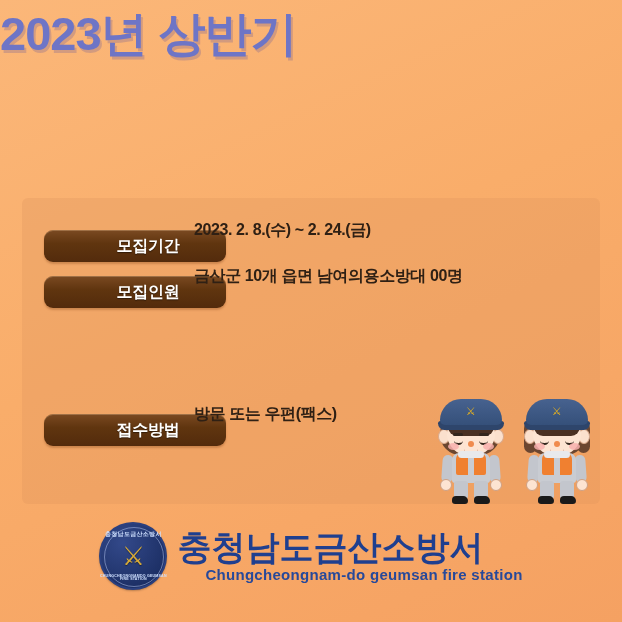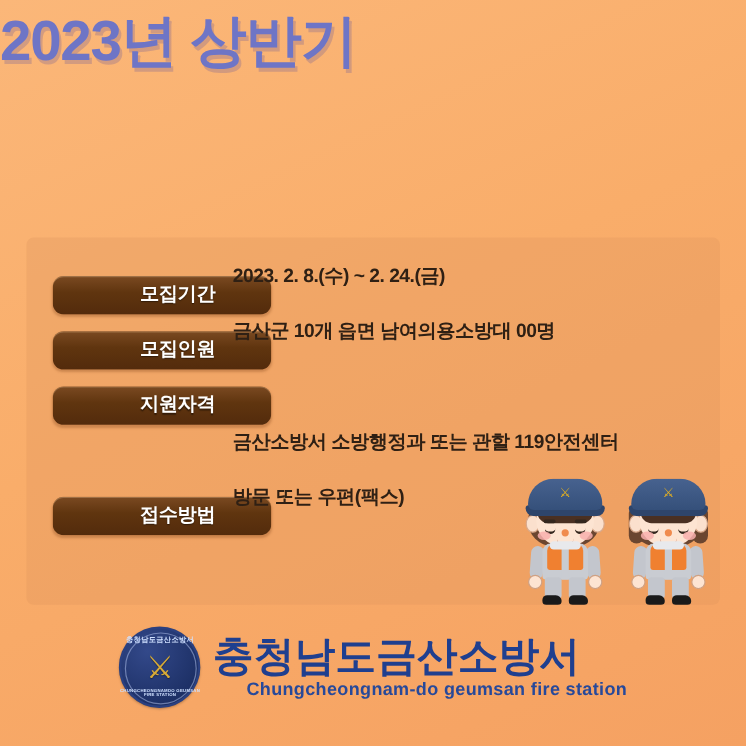--- a/index.html
+++ b/index.html
@@ -325,27 +325,23 @@
     </div>
 
     <div class="row">
       <div class="pill">
         <span class="pill-label">모집인원</span>
       </div>
       <div class="value">금산군 10개 읍면 남여의용소방대 00명</div>
     </div>
 
     <div class="row">
-      <div class="pill">
-        <span class="pill-label">지원자격</span>
-      </div>
-    </div>
-
-    <div class="row">
-      <div class="value">금산소방서 소방행정과 또는 관할 119안전센터</div>
+    </div>
+
+    <div class="row">
     </div>
 
     <div class="row">
       <div class="pill">
         <span class="pill-label">접수방법</span>
       </div>
       <div class="value">방문 또는 우편(팩스)</div>
     </div>
 
     <div class="row">

